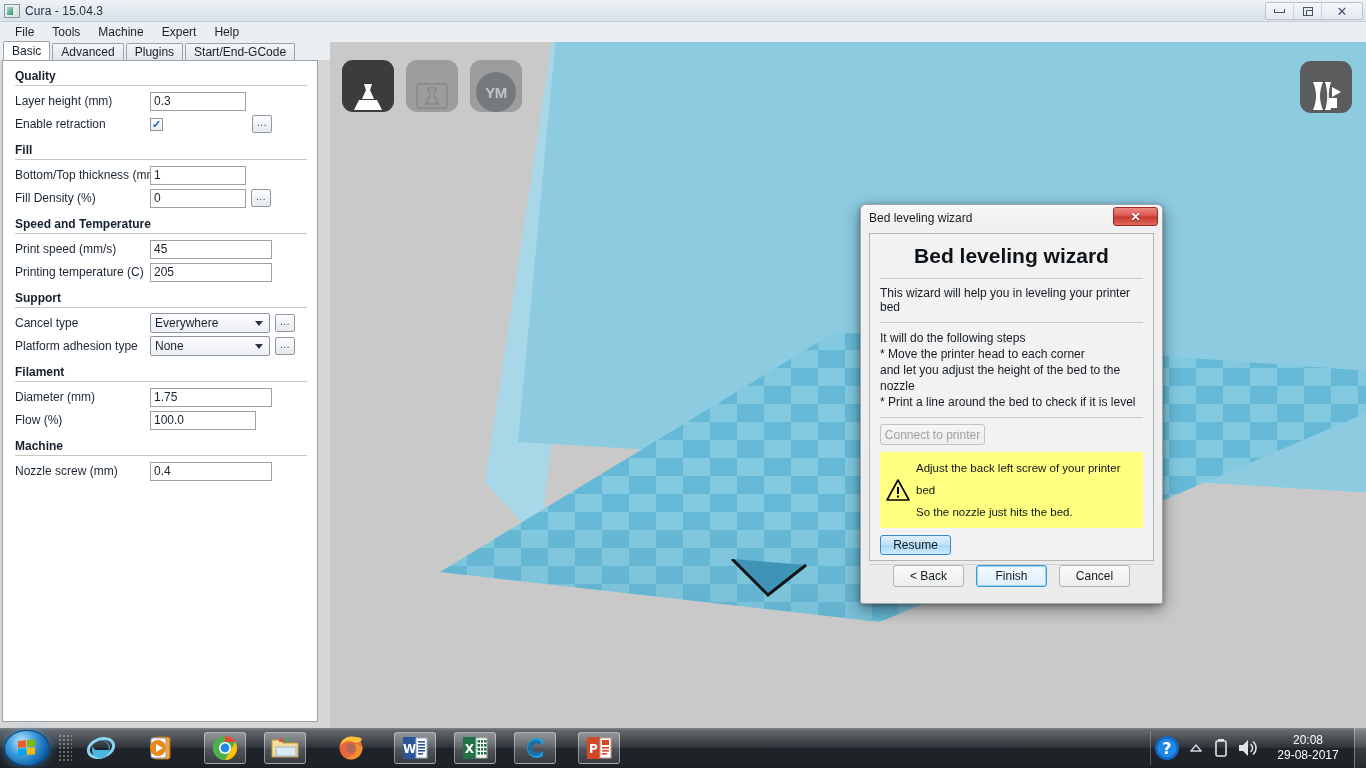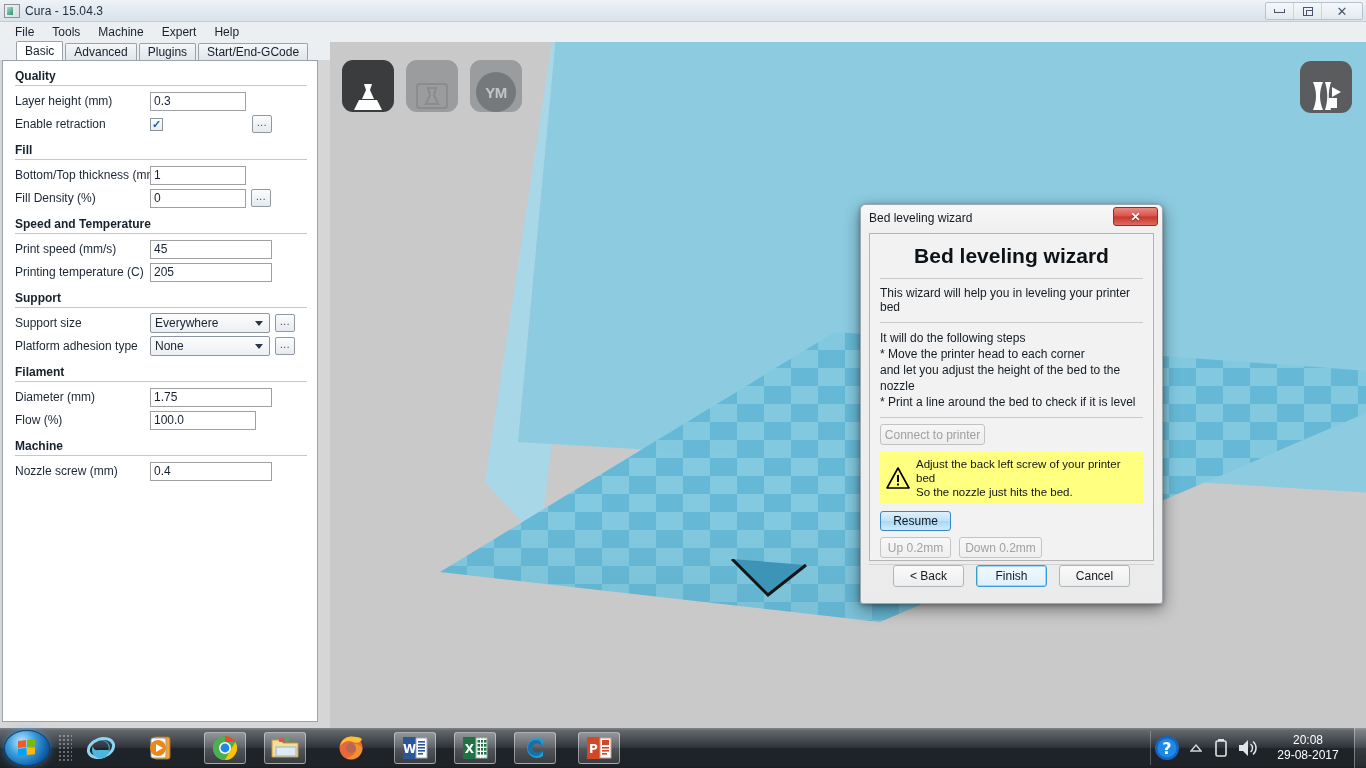--- a/index.html
+++ b/index.html
@@ -71,21 +71,21 @@
     padding: 2px 9px; font-size: 12px; color: #18222c;
   }
 
   
   #settings-panel {
     position: absolute; left: 0; top: 42px; width: 330px; height: 686px;
     background: #d6d6d6;
   }
   #tabs {
     position: absolute; left: 0; top: 0; height: 18px; width: 330px;
-    display: flex; align-items: flex-end; padding-left: 16px;
+    display: flex; align-items: flex-end; padding-left: 3px;
     background: #eceff2;
   }
   .tab {
     height: 17px; padding: 0 8px;
     display: flex; align-items: center;
     font-size: 12px; color: #14202b;
     background: linear-gradient(to bottom,#f4f6f8,#e2e6ea);
     border: 1px solid #9aa3ab; border-bottom: none;
     margin-right: 2px;
     border-radius: 2px 2px 0 0;
@@ -251,21 +251,21 @@
   }
   #warning-box {
     margin-top: 7px; background: #ffff80;
     display: flex; align-items: center; padding: 5px 4px;
   }
   .warn-tri {
     width: 24px; height: 22px; flex: 0 0 24px; margin: 0 6px 0 2px;
     position: relative;
   }
   .warn-tri svg { display: block; }
-  #warning-text { font-size: 11.5px; color: #11161b; line-height: 14px; }
+  #warning-text { font-size: 11.5px; color: #11161b; line-height: 22px; }
   #resume-btn {
     margin-top: 7px; width: 71px; height: 20px;
     border: 1px solid #3a87c8; border-radius: 3px;
     background: linear-gradient(to bottom,#dff0fb 0%,#bfe2f7 48%,#a8d8f4 52%,#cfeafd 100%);
     display: flex; align-items: center; justify-content: center;
     font-size: 12px; color: #121a21;
   }
   .jog-row { display: flex; margin-top: 6px; }
   .jog-btn {
     height: 21px; border: 1px solid #c4c4c4; border-radius: 3px;
@@ -424,21 +424,21 @@
         <div class="txtbox" style="width:122px">45</div>
       </div>
       <div class="row">
         <div class="lbl" style="width:135px">Printing temperature (C)</div>
         <div class="txtbox" style="width:122px">205</div>
       </div>
 
       <div class="section-title">Support</div>
       <div class="section-rule"></div>
       <div class="row">
-        <div class="lbl" style="width:135px">Support size</div>
+        <div class="lbl" style="width:135px">Cancel type</div>
         <div class="combo" style="width:120px">
           <span>Everywhere</span>
           <span class="caret"></span>
         </div>
         <div class="dots-btn">...</div>
       </div>
       <div class="row">
         <div class="lbl" style="width:135px">Platform adhesion type</div>
         <div class="combo" style="width:120px">
           <span>None</span>

